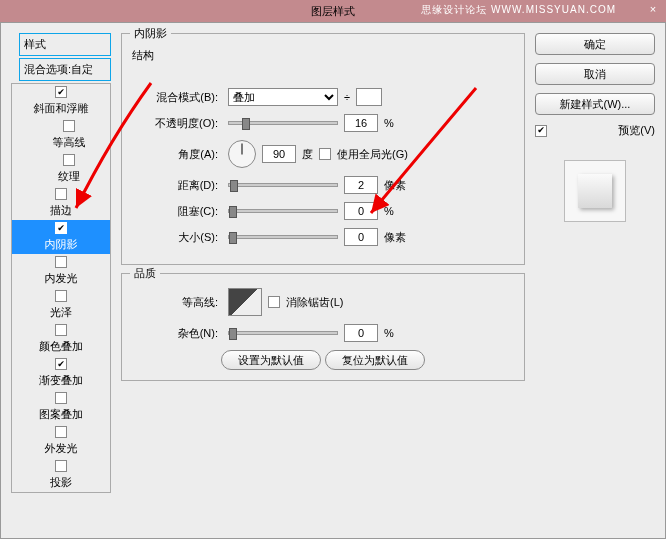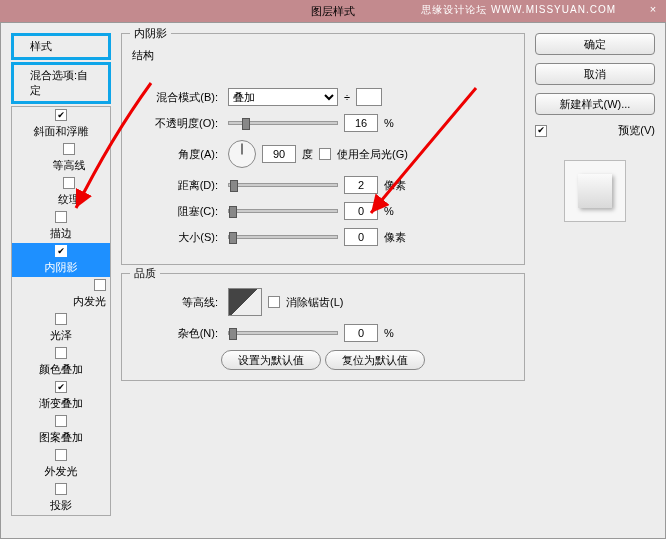--- a/index.html
+++ b/index.html
@@ -2,21 +2,21 @@
 <html><head>
 <meta charset="utf-8">
 <style>
 * { box-sizing: border-box; margin: 0; padding: 0; font-family: "Microsoft YaHei", SimSun, sans-serif; font-size: 11px; }
 body { background: #f0f0f0; width: 666px; height: 539px; overflow: hidden; }
 .titlebar { background: #c38a8e; height: 22px; display: flex; align-items: center; justify-content: center; position: relative; color: #000; }
 .titlebar .close { position: absolute; right: 6px; top: 3px; width: 14px; height: 14px; text-align: center; color: #fff; cursor: pointer; }
 .watermark { position: absolute; right: 50px; top: 3px; color: #fff; font-size: 10px; letter-spacing: 1px; }
 .dialog-body { background: #ededed; border: 1px solid #999; height: 517px; padding: 10px; display: flex; gap: 10px; position: relative; }
 .left-panel { width: 100px; display: flex; flex-direction: column; gap: 2px; }
-.left-header { border: 3px solid #0ea5e9; padding: 3px 16px; background: #ededed; }
+.left-header { border: 1px solid #0ea5e9; padding: 3px 4px; background: #ededed; margin-left: 8px; }
 .style-list { border: 1px solid #aaa; display: flex; flex-direction: column; }
 .style-item { display: flex; align-items: center; padding: 2px 4px; gap: 3px; cursor: pointer; flex-direction: column; }
 .style-item.selected { background: #1e90ff; color: #fff; }
 .chk { width: 12px; height: 12px; border: 1px solid #888; background: #fff; display: inline-flex; align-items: center; justify-content: center; font-size: 9px; line-height: 1; }
 .chk.on::before { content: "✔"; color: #000; }
 .style-item.selected .chk { border-color: #fff; }
 .center-panel { flex: 1; display: flex; flex-direction: column; gap: 8px; }
 .fieldset { border: 1px solid #aaa; padding: 10px 10px 10px 10px; position: relative; }
 .fieldset-title { position: absolute; top: -8px; left: 8px; background: #ededed; padding: 0 4px; }
 .sub-title { margin-bottom: 25px; }
@@ -68,21 +68,21 @@
           <span>纹理</span>
         </div>
         <div class="style-item" style="padding-left: 4px;">
           <span class="chk"></span>
           <span>描边</span>
         </div>
         <div class="style-item selected" style="padding-left: 4px;">
           <span class="chk on"></span>
           <span>内阴影</span>
         </div>
-        <div class="style-item" style="padding-left: 4px; align-items: flex-end;">
+        <div class="style-item" style="padding-left: 4px;">
           <span class="chk"></span>
           <span>内发光</span>
         </div>
         <div class="style-item" style="padding-left: 4px;">
           <span class="chk"></span>
           <span>光泽</span>
         </div>
         <div class="style-item" style="padding-left: 4px;">
           <span class="chk"></span>
           <span>颜色叠加</span>

